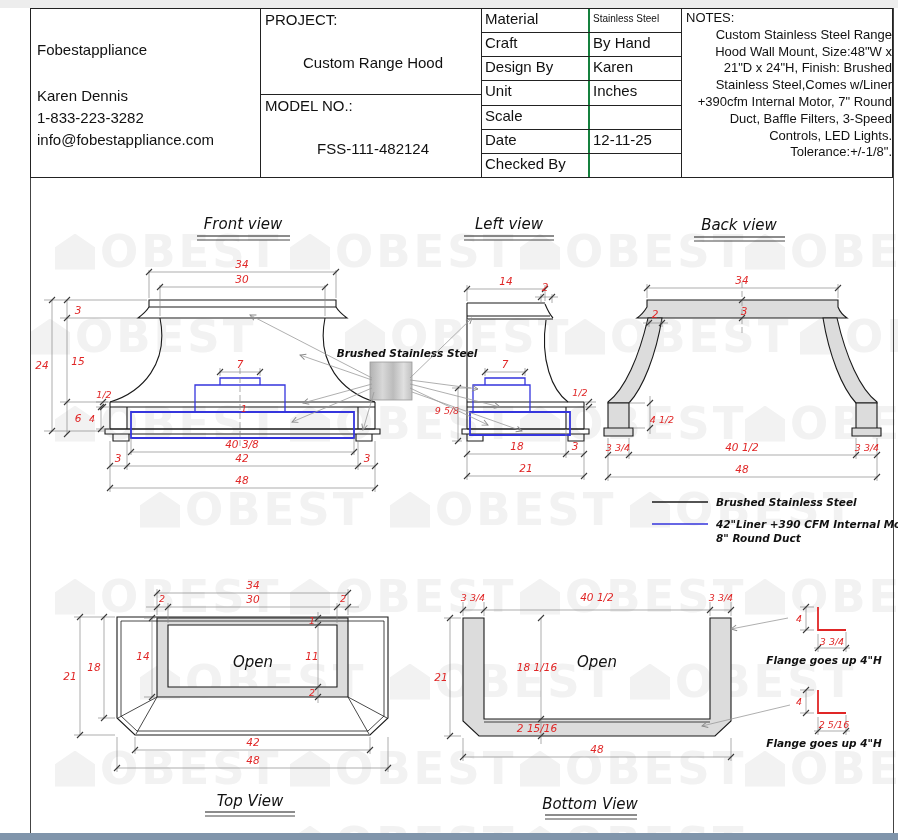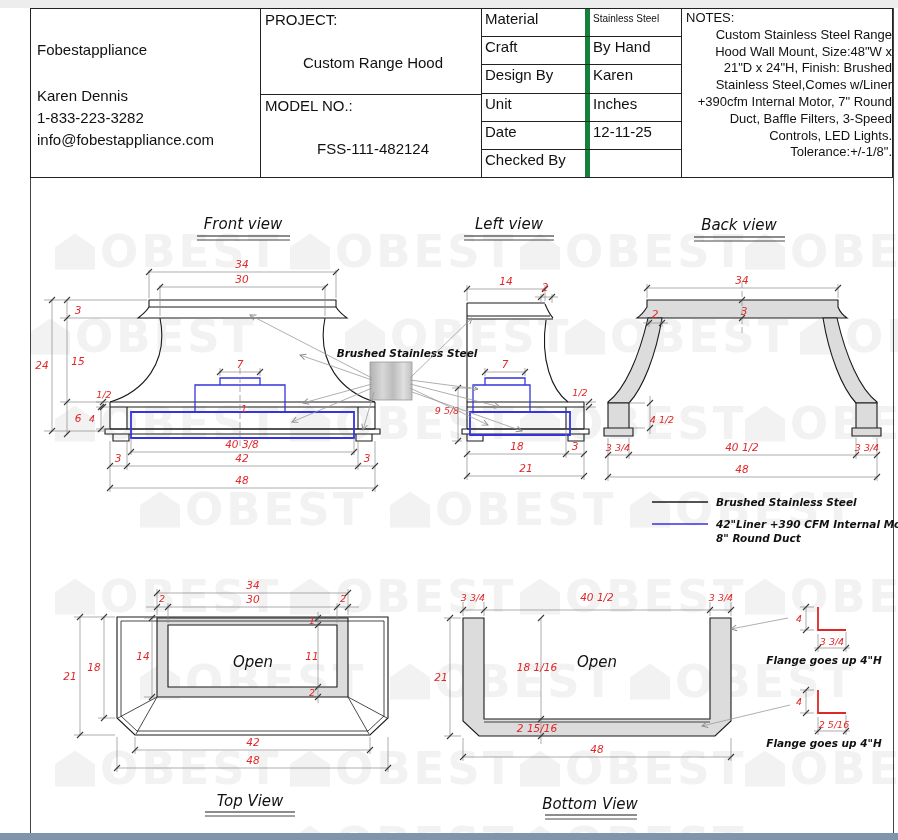--- a/index.html
+++ b/index.html
@@ -22,21 +22,21 @@
   .tb-contact{position:absolute;left:0;top:0;width:230px;height:100%;border-right:1px solid #222;box-sizing:border-box;padding:30px 0 0 6px;}
   .tb-company{margin-bottom:24px;}
   .tb-contact div{line-height:22px;}
   .tb-mid{position:absolute;left:230px;top:0;width:220px;height:100%;}
   .tb-project{height:86px;border-bottom:1px solid #222;box-sizing:border-box;padding:2px 0 0 4px;}
   .tb-model{height:82px;box-sizing:border-box;padding:2px 0 0 4px;}
   .tb-center{text-align:center;margin-top:26px;font-size:15px;}
   .tb-fields{position:absolute;left:450px;top:0;width:200px;height:100%;border-left:1px solid #222;box-sizing:border-box;display:flex;flex-direction:column;}
   .tb-row{flex:1;display:flex;border-bottom:1px solid #222;box-sizing:border-box;}
   .tb-row:last-child{border-bottom:none;}
-  .tb-label{width:108px;border-right:5px solid #15803d;box-sizing:border-box;padding:1px 0 0 3px;}
+  .tb-label{width:108px;border-right:2px solid #15803d;box-sizing:border-box;padding:1px 0 0 3px;}
   .tb-value{flex:1;padding:1px 0 0 3px;}
   .tb-row:first-child .tb-value{font-size:10px;padding-top:4px;}
   .tb-notes{position:absolute;left:650px;top:0;right:0;height:100%;border-left:1px solid #222;box-sizing:border-box;padding:1px 0 0 4px;font-size:13px;line-height:16.8px;}
   .tb-notes .nl{white-space:nowrap;text-align:right;}
 
   
   .drawing{position:absolute;left:0;top:180px;}
   .ol{fill:none;stroke:#1a1a1a;stroke-width:1.1;}
   .ol2{fill:none;stroke:#1a1a1a;stroke-width:0.8;}
   .olf{fill:#dcdcdc;stroke:#1a1a1a;stroke-width:1.1;}
@@ -208,20 +208,24 @@
         </div>
       <div class="tb-row">
           <div class="tb-label">Design By</div>
           <div class="tb-value">Karen</div>
         </div>
       <div class="tb-row">
           <div class="tb-label">Unit</div>
           <div class="tb-value">Inches</div>
         </div>
       <div class="tb-row">
+          <div class="tb-label">Scale</div>
+          <div class="tb-value"></div>
+        </div>
+      <div class="tb-row">
           <div class="tb-label">Date</div>
           <div class="tb-value">12-11-25</div>
         </div>
       <div class="tb-row">
           <div class="tb-label">Checked By</div>
           <div class="tb-value"></div>
         </div>
     </div>
     <div class="tb-notes">
       <div>NOTES:</div>

